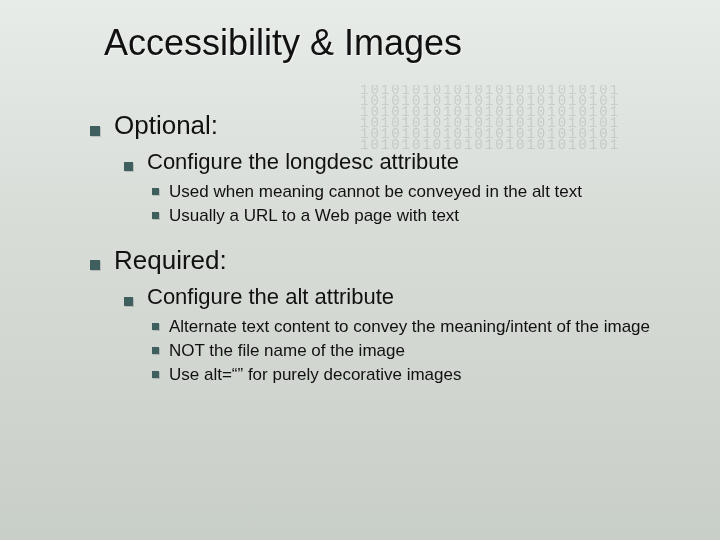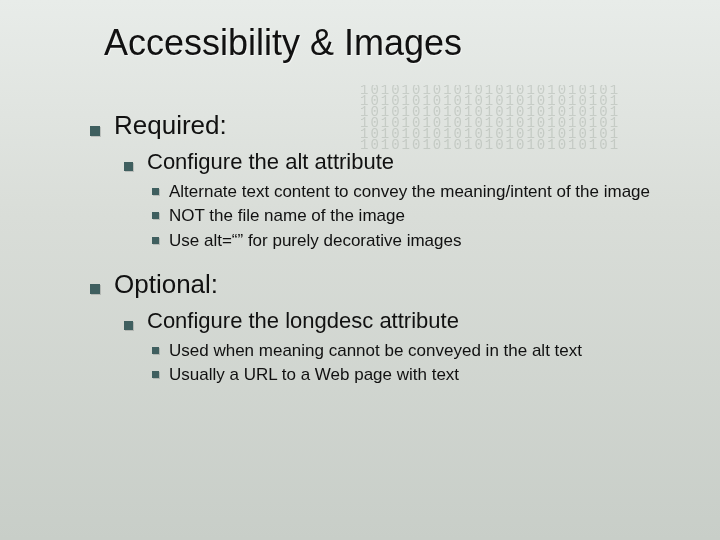--- a/index.html
+++ b/index.html
@@ -125,20 +125,45 @@
     <span>1010101010101010101010101</span>
   </div>
 
   <div class="title">Accessibility &amp; Images</div>
 
   <div class="content">
     <ul class="lvl1">
       <li>
         <div class="lvl1-head">
           <span class="bullet"></span>
+          <span class="txt">Optional:</span>
+        </div>
+        <ul class="lvl2">
+          <li>
+            <div class="lvl2-head">
+              <span class="bullet"></span>
+              <span class="txt">Configure the longdesc attribute</span>
+            </div>
+            <ul class="lvl3">
+              <li>
+                <span class="bullet"></span>
+                <span class="txt">Used when meaning cannot be conveyed in the alt text</span>
+              </li>
+              <li>
+                <span class="bullet"></span>
+                <span class="txt">Usually a URL to a Web page with text</span>
+              </li>
+            </ul>
+          </li>
+        </ul>
+      </li>
+
+      <li>
+        <div class="lvl1-head">
+          <span class="bullet"></span>
           <span class="txt">Required:</span>
         </div>
         <ul class="lvl2">
           <li>
             <div class="lvl2-head">
               <span class="bullet"></span>
               <span class="txt">Configure the alt attribute</span>
             </div>
             <ul class="lvl3">
               <li>
@@ -150,40 +175,15 @@
                 <span class="txt">NOT the file name of the image</span>
               </li>
               <li>
                 <span class="bullet"></span>
                 <span class="txt">Use alt=“” for purely decorative images</span>
               </li>
             </ul>
           </li>
         </ul>
       </li>
-
-      <li>
-        <div class="lvl1-head">
-          <span class="bullet"></span>
-          <span class="txt">Optional:</span>
-        </div>
-        <ul class="lvl2">
-          <li>
-            <div class="lvl2-head">
-              <span class="bullet"></span>
-              <span class="txt">Configure the longdesc attribute</span>
-            </div>
-            <ul class="lvl3">
-              <li>
-                <span class="bullet"></span>
-                <span class="txt">Used when meaning cannot be conveyed in the alt text</span>
-              </li>
-              <li>
-                <span class="bullet"></span>
-                <span class="txt">Usually a URL to a Web page with text</span>
-              </li>
-            </ul>
-          </li>
-        </ul>
-      </li>
     </ul>
   </div>
 </div>
 
 </body></html>

